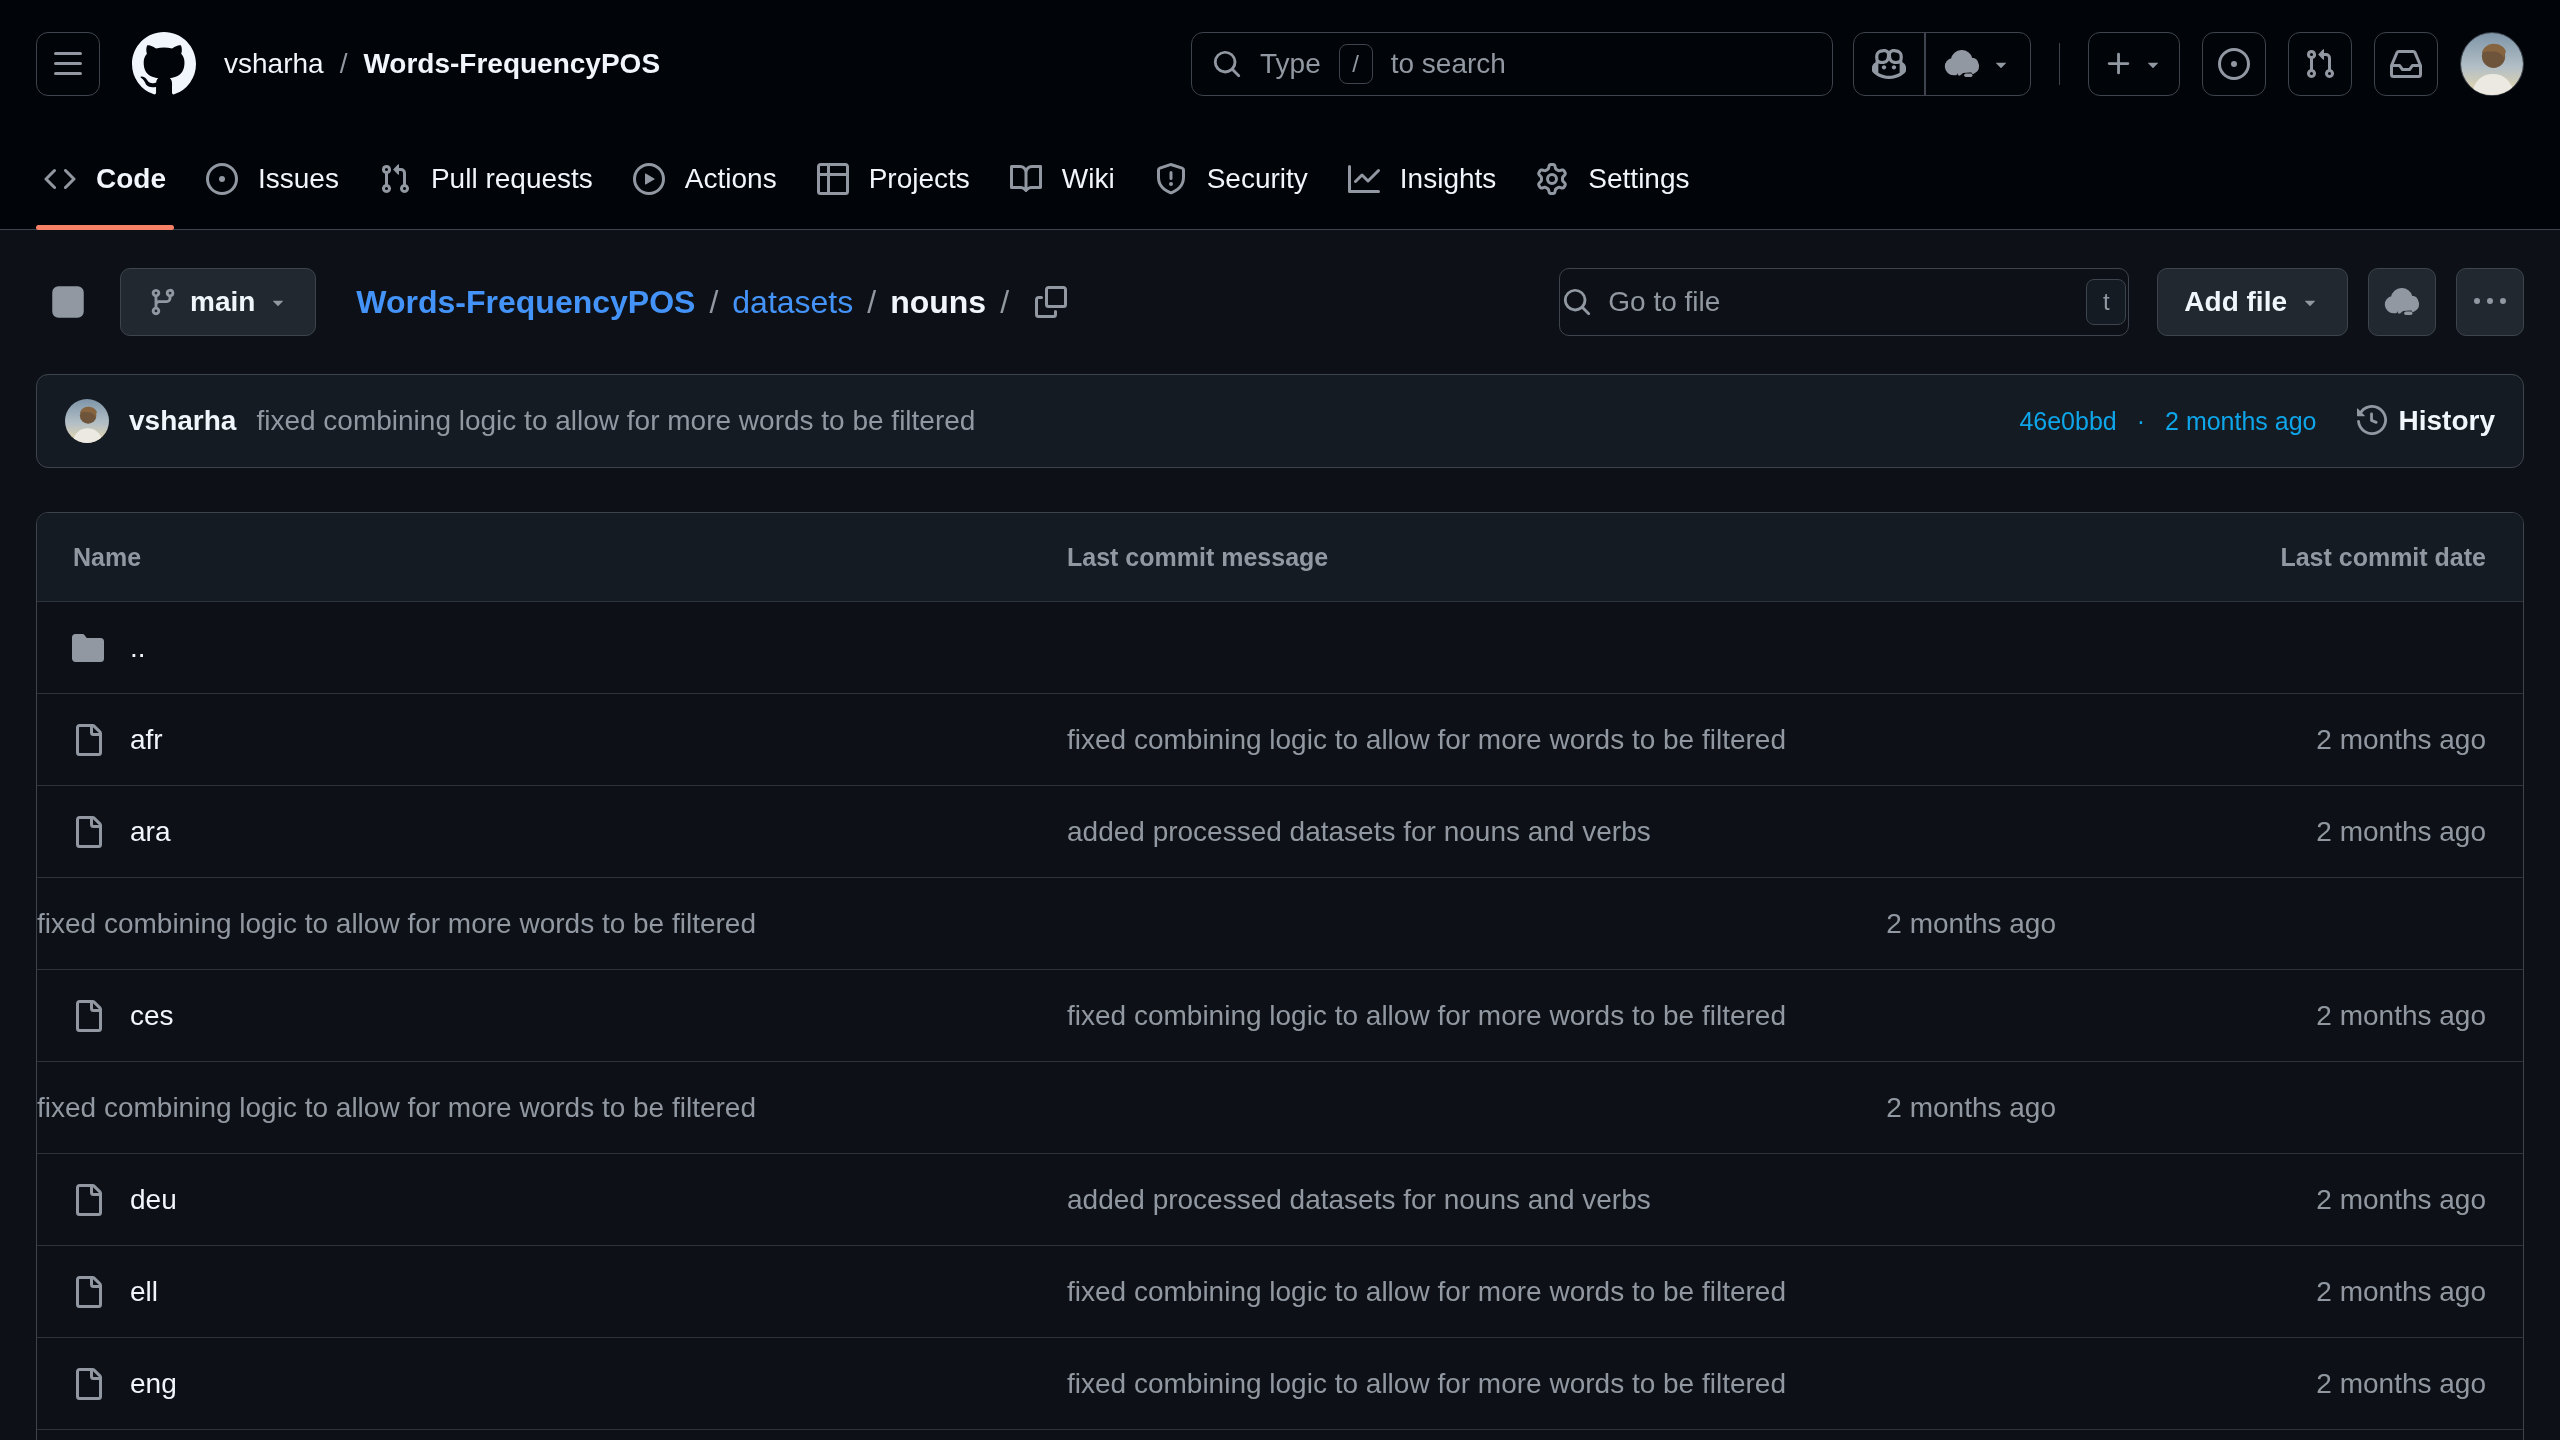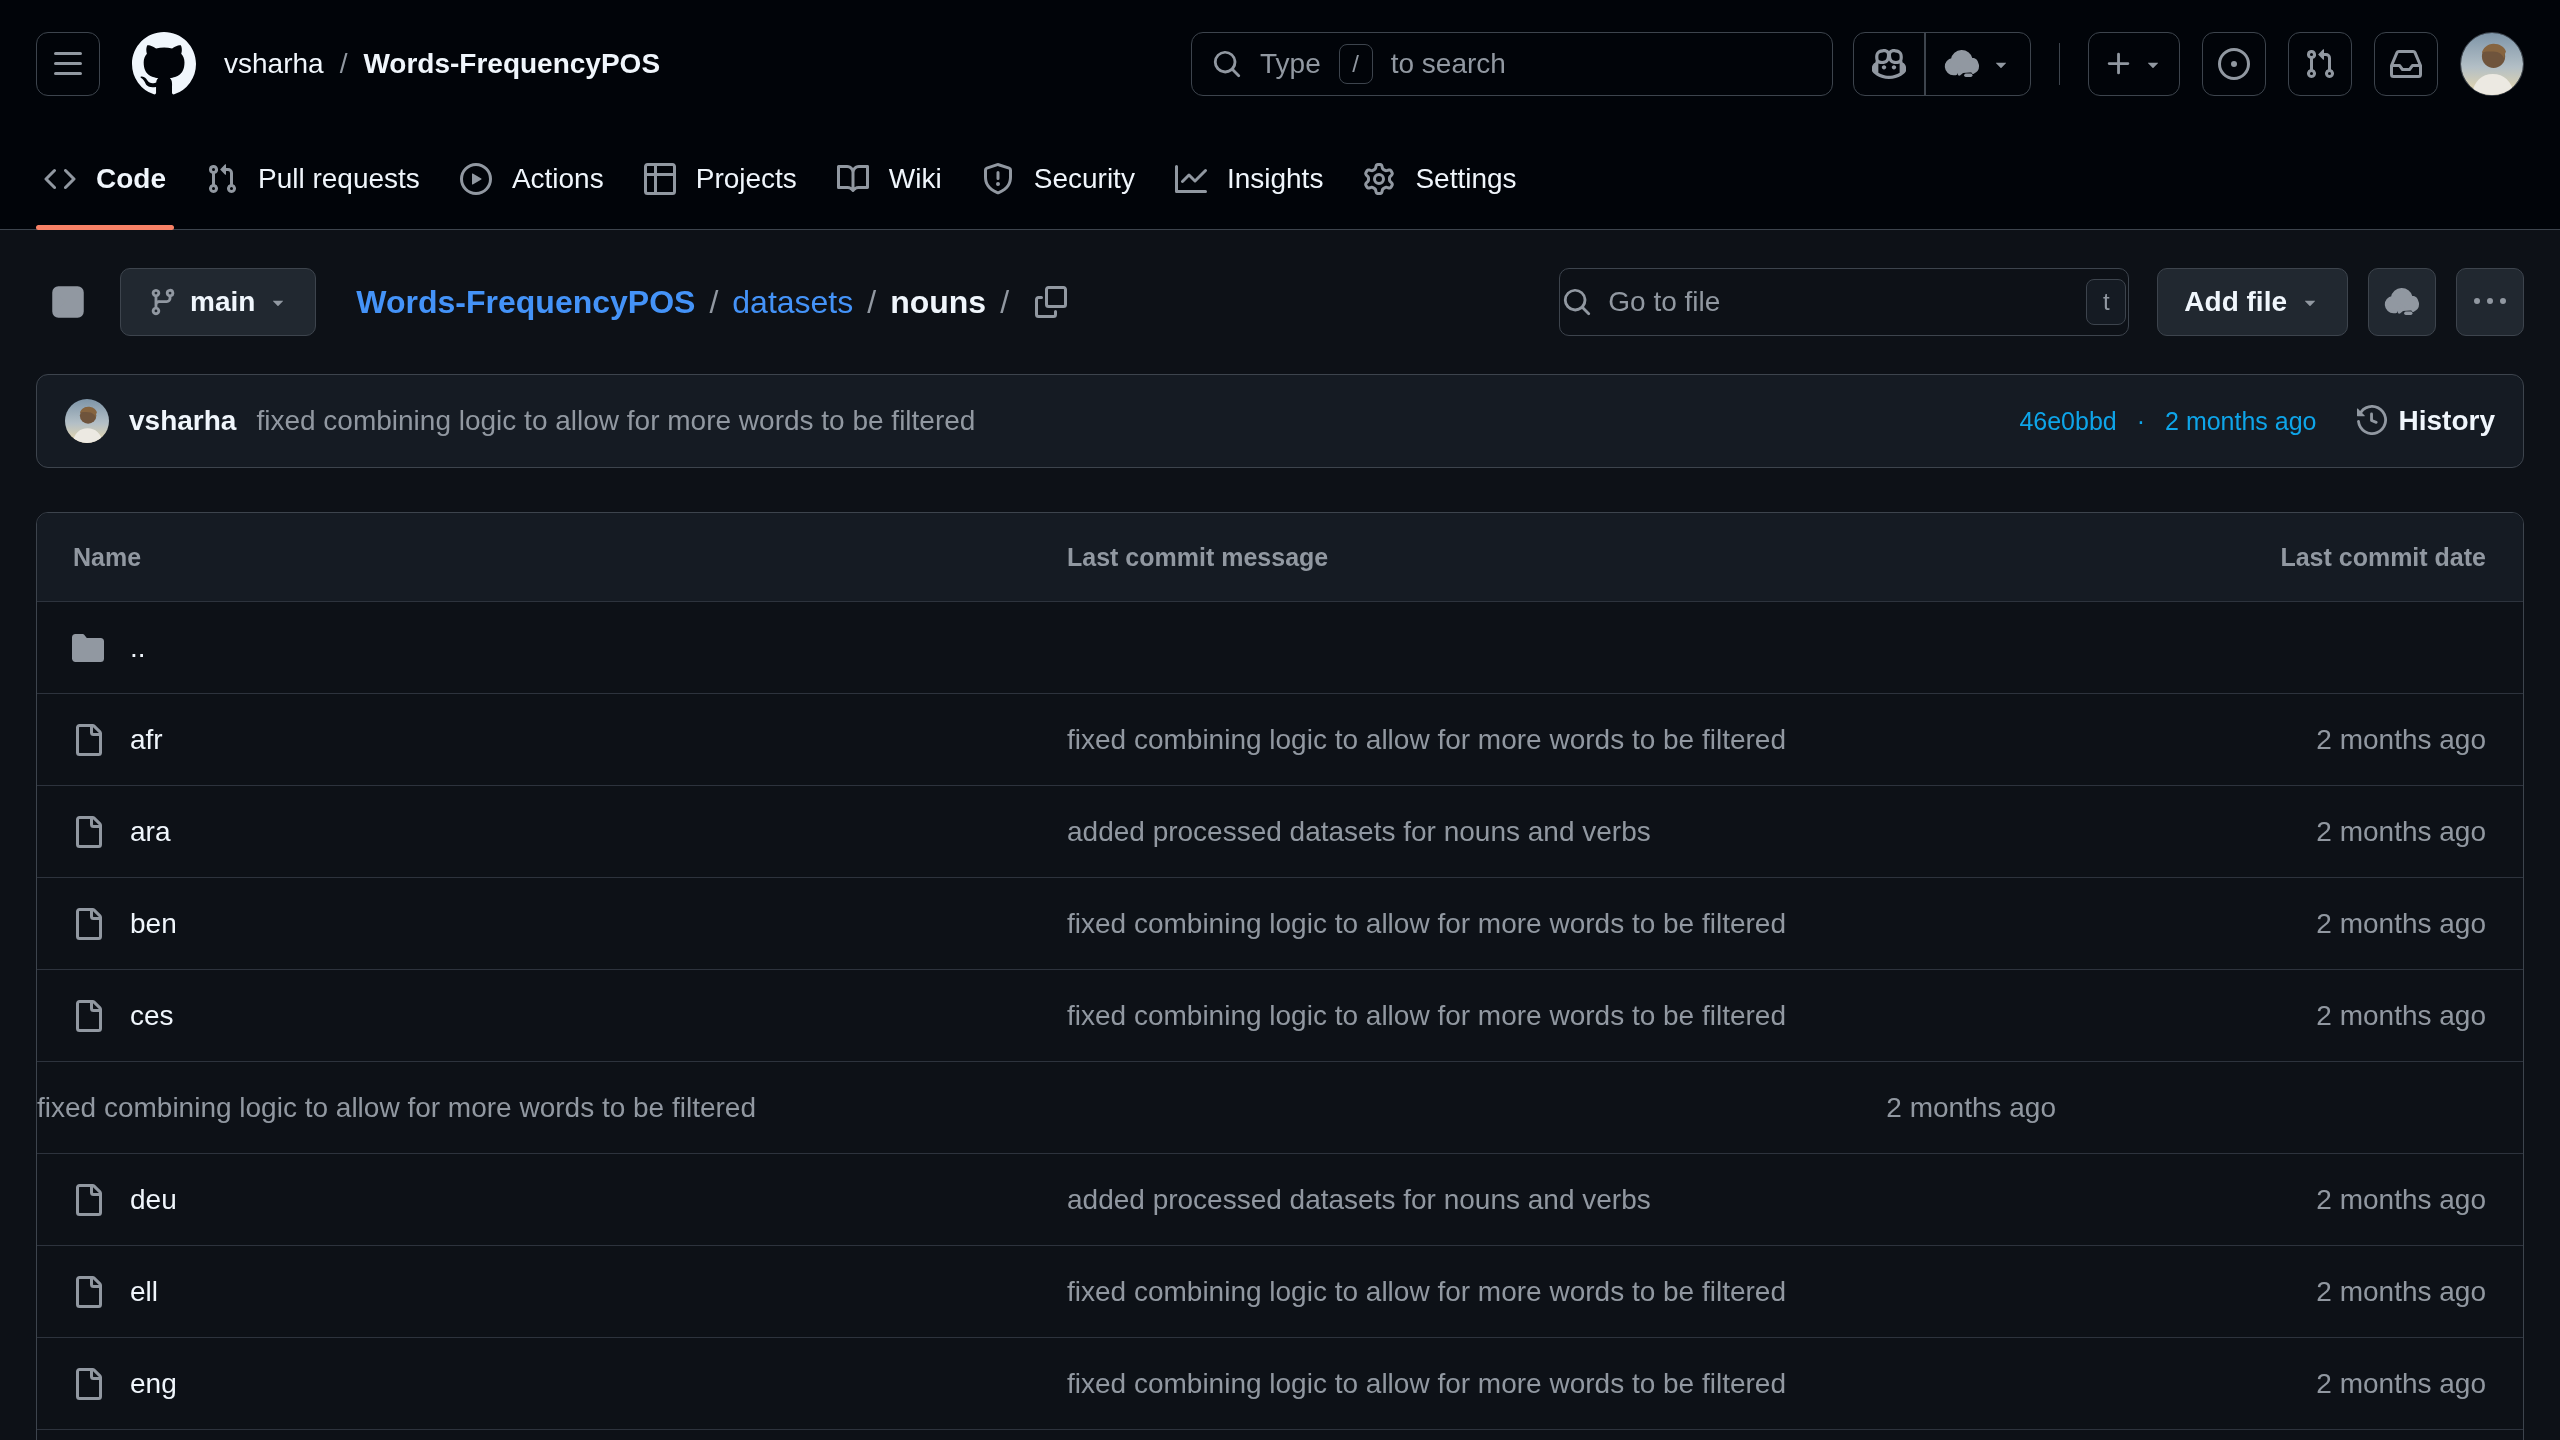--- a/index.html
+++ b/index.html
@@ -266,20 +266,27 @@
 
 <nav class="repo-tabs">
   <a class="tab active">
     <svg class="t-icon" width="32" height="32" viewBox="0 0 16 16">
         <path d="m11.28 3.22 4.25 4.25a.75.75 0 0 1 0 1.06l-4.25 4.25a.749.749 0 0 1-1.275-.326.749.749 0 0 1 .215-.734L13.94 8l-3.72-3.72a.749.749 0 0 1 .326-1.275.749.749 0 0 1 .734.215Zm-6.56 0a.751.751 0 0 1 1.042.018.751.751 0 0 1 .018 1.042L2.06 8l3.72 3.72a.749.749 0 0 1-.326 1.275.749.749 0 0 1-.734-.215L.47 8.53a.75.75 0 0 1 0-1.06Z"></path>
       </svg>
     <span class="label">Code</span>
   </a>
   <a class="tab">
     <svg class="t-icon" width="32" height="32" viewBox="0 0 16 16">
+        <path d="M8 9.5a1.5 1.5 0 1 0 0-3 1.5 1.5 0 0 0 0 3Z"></path>
+        <path d="M8 0a8 8 0 1 1 0 16A8 8 0 0 1 8 0ZM1.5 8a6.5 6.5 0 1 0 13 0 6.5 6.5 0 0 0-13 0Z"></path>
+      </svg>
+    <span class="label">Issues</span>
+  </a>
+  <a class="tab">
+    <svg class="t-icon" width="32" height="32" viewBox="0 0 16 16">
         <path d="M1.5 3.25a2.25 2.25 0 1 1 3 2.122v5.256a2.251 2.251 0 1 1-1.5 0V5.372A2.25 2.25 0 0 1 1.5 3.25Zm5.677-.177L9.573.677A.25.25 0 0 1 10 .854V2.5h1A2.5 2.5 0 0 1 13.5 5v5.628a2.251 2.251 0 1 1-1.5 0V5a1 1 0 0 0-1-1h-1v1.646a.25.25 0 0 1-.427.177L7.177 3.427a.25.25 0 0 1 0-.354ZM3.75 2.5a.75.75 0 1 0 0 1.5.75.75 0 0 0 0-1.5Zm0 9.5a.75.75 0 1 0 0 1.5.75.75 0 0 0 0-1.5Zm8.25.75a.75.75 0 1 0 1.5 0 .75.75 0 0 0-1.5 0Z"></path>
       </svg>
     <span class="label">Pull requests</span>
   </a>
   <a class="tab">
     <svg class="t-icon" width="32" height="32" viewBox="0 0 16 16">
         <path d="M8 0a8 8 0 1 1 0 16A8 8 0 0 1 8 0ZM1.5 8a6.5 6.5 0 1 0 13 0 6.5 6.5 0 0 0-13 0Zm4.879-2.773 4.264 2.559a.25.25 0 0 1 0 .428l-4.264 2.559A.25.25 0 0 1 6 10.559V5.442a.25.25 0 0 1 .379-.215Z"></path>
       </svg>
     <span class="label">Actions</span>
   </a>
@@ -429,26 +436,20 @@
       <svg class="f-icon" width="32" height="32" viewBox="0 0 16 16">
               <path d="M2 1.75C2 .784 2.784 0 3.75 0h6.586c.464 0 .909.184 1.237.513l2.914 2.914c.329.328.513.773.513 1.237v9.586A1.75 1.75 0 0 1 13.25 16h-9.5A1.75 1.75 0 0 1 2 14.25Zm1.75-.25a.25.25 0 0 0-.25.25v12.5c0 .138.112.25.25.25h9.5a.25.25 0 0 0 .25-.25V6h-2.75A1.75 1.75 0 0 1 9 4.25V1.5Zm6.75.062V4.25c0 .138.112.25.25.25h2.688l-.011-.013-2.914-2.914-.013-.011Z"></path>
             </svg>
       <a class="f-label">ara</a>
     </div>
     <div class="cell-msg">added processed datasets for nouns and verbs</div>
     <div class="cell-date">2 months ago</div>
   </div>
 
   <div class="ft-row">
-    <div class="cell-name">
-      <svg class="f-icon" width="32" height="32" viewBox="0 0 16 16">
-              <path d="M2 1.75C2 .784 2.784 0 3.75 0h6.586c.464 0 .909.184 1.237.513l2.914 2.914c.329.328.513.773.513 1.237v9.586A1.75 1.75 0 0 1 13.25 16h-9.5A1.75 1.75 0 0 1 2 14.25Zm1.75-.25a.25.25 0 0 0-.25.25v12.5c0 .138.112.25.25.25h9.5a.25.25 0 0 0 .25-.25V6h-2.75A1.75 1.75 0 0 1 9 4.25V1.5Zm6.75.062V4.25c0 .138.112.25.25.25h2.688l-.011-.013-2.914-2.914-.013-.011Z"></path>
-            </svg>
-      <a class="f-label">ben</a>
-    </div>
     <div class="cell-msg">fixed combining logic to allow for more words to be filtered</div>
     <div class="cell-date">2 months ago</div>
   </div>
 
   <div class="ft-row">
     <div class="cell-name">
       <svg class="f-icon" width="32" height="32" viewBox="0 0 16 16">
               <path d="M2 1.75C2 .784 2.784 0 3.75 0h6.586c.464 0 .909.184 1.237.513l2.914 2.914c.329.328.513.773.513 1.237v9.586A1.75 1.75 0 0 1 13.25 16h-9.5A1.75 1.75 0 0 1 2 14.25Zm1.75-.25a.25.25 0 0 0-.25.25v12.5c0 .138.112.25.25.25h9.5a.25.25 0 0 0 .25-.25V6h-2.75A1.75 1.75 0 0 1 9 4.25V1.5Zm6.75.062V4.25c0 .138.112.25.25.25h2.688l-.011-.013-2.914-2.914-.013-.011Z"></path>
             </svg>
       <a class="f-label">ces</a>

